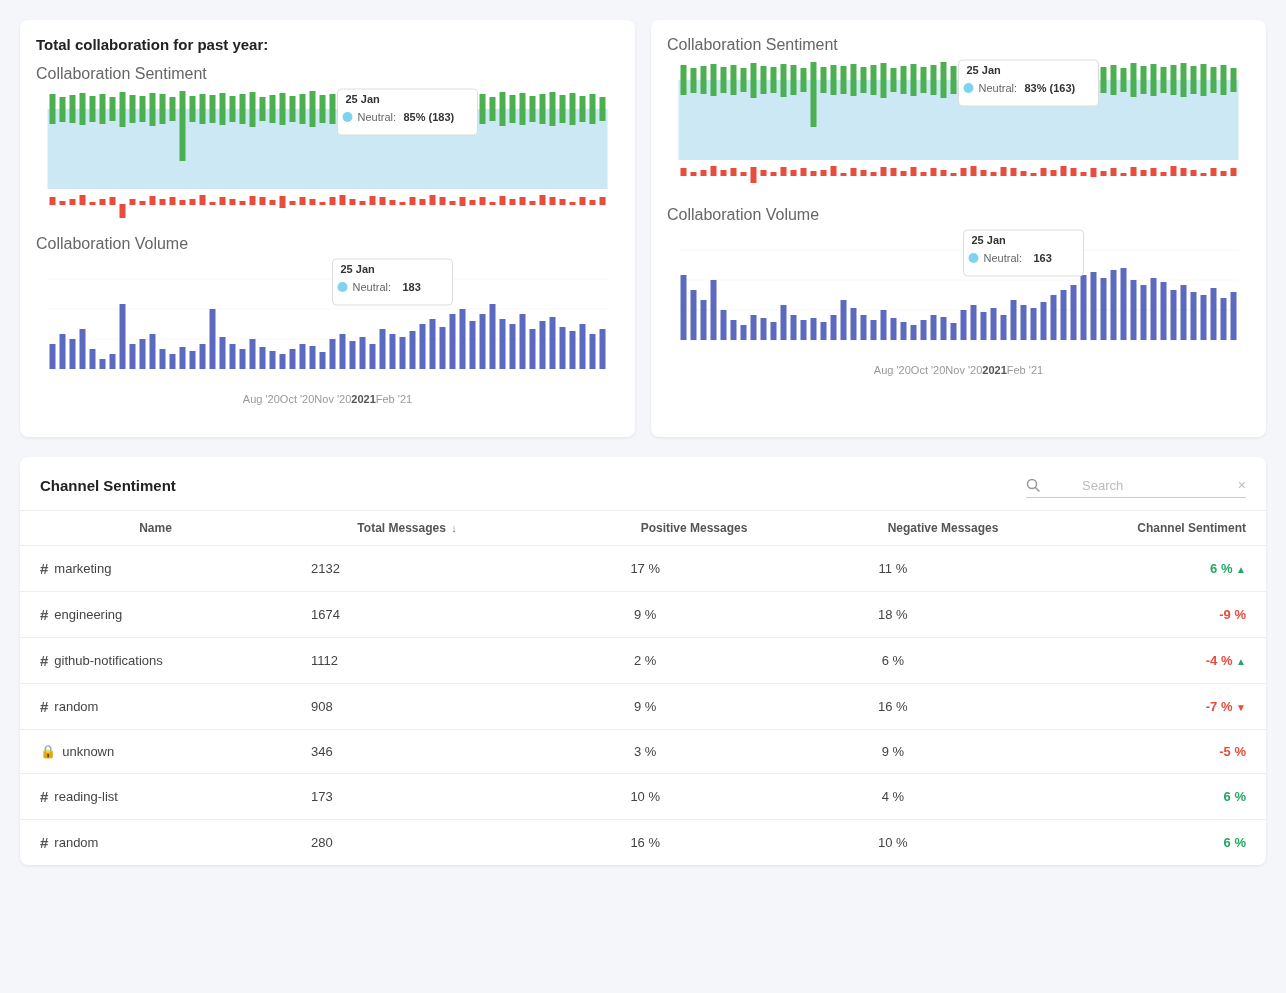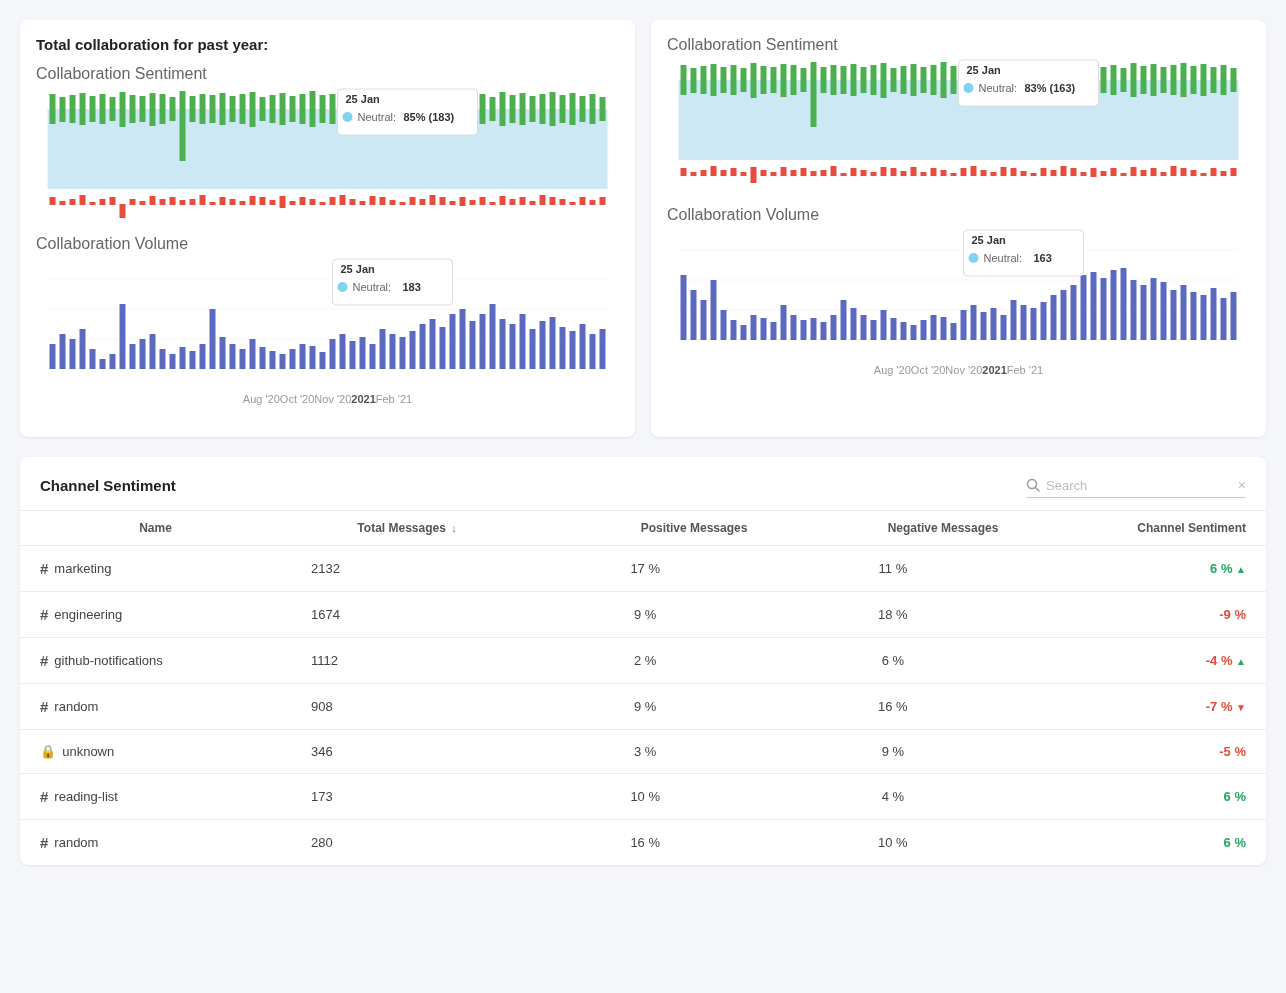--- a/index.html
+++ b/index.html
@@ -19,21 +19,21 @@
     .x-axis { display: flex; justify-content: center; margin-top: 4px; color: #999; font-size: 11px; padding: 0 4px; }
     .x-axis .bold { font-weight: 700; color: #555; }
 
     
     .table-card { background: #fff; border-radius: 8px; padding: 0; box-shadow: 0 1px 3px rgba(0,0,0,0.08); }
     .table-header-row { display: flex; align-items: center; justify-content: space-between; padding: 16px 20px 12px; border-bottom: 1px solid #eee; }
     .table-title { font-size: 15px; font-weight: 600; color: #222; }
 
     .search-box { display: flex; align-items: center; border-bottom: 1px solid #ccc; padding: 4px 0; width: 220px; }
     .search-icon-svg { color: #999; margin-right: 6px; flex-shrink: 0; }
-    .search-input { border: none; outline: none; font-size: 13px; color: #b91c1c; width: 100%; background: transparent; }
+    .search-input { border: none; outline: none; font-size: 13px; color: #b91c1c; width: 100%; background: transparent; margin-left: 36px; }
     .search-input::placeholder { color: #bbb; }
     .clear-icon { color: #bbb; cursor: pointer; font-size: 14px; flex-shrink: 0; }
 
     .data-table { width: 100%; border-collapse: collapse; }
     .data-table thead tr { border-bottom: 1px solid #eee; }
     .data-table thead th { padding: 10px 20px; text-align: center; color: #555; font-weight: 600; font-size: 12px; }
     .data-table thead th.right { text-align: right; }
     .data-table thead th.center { text-align: right; }
     .data-table tbody tr { border-bottom: 1px solid #eee; }
     .data-table tbody tr:last-child { border-bottom: none; }

